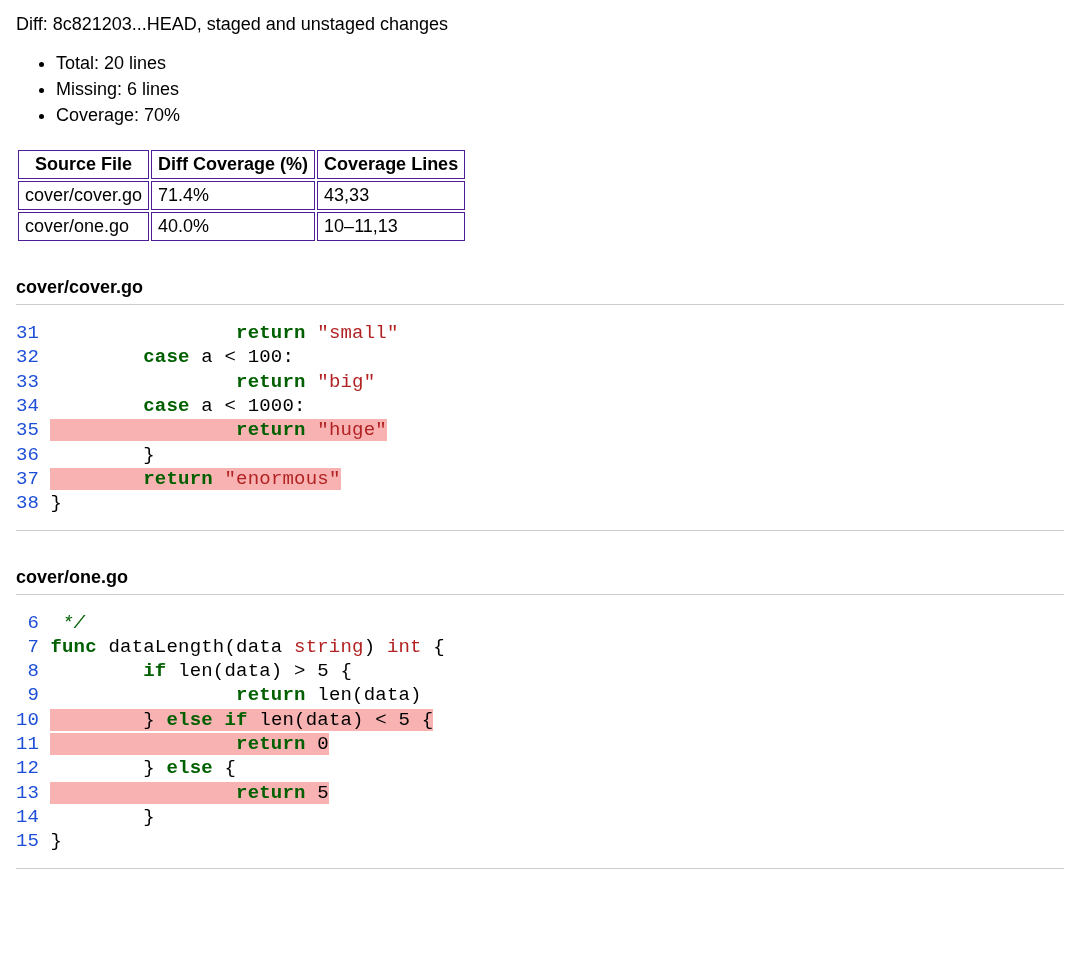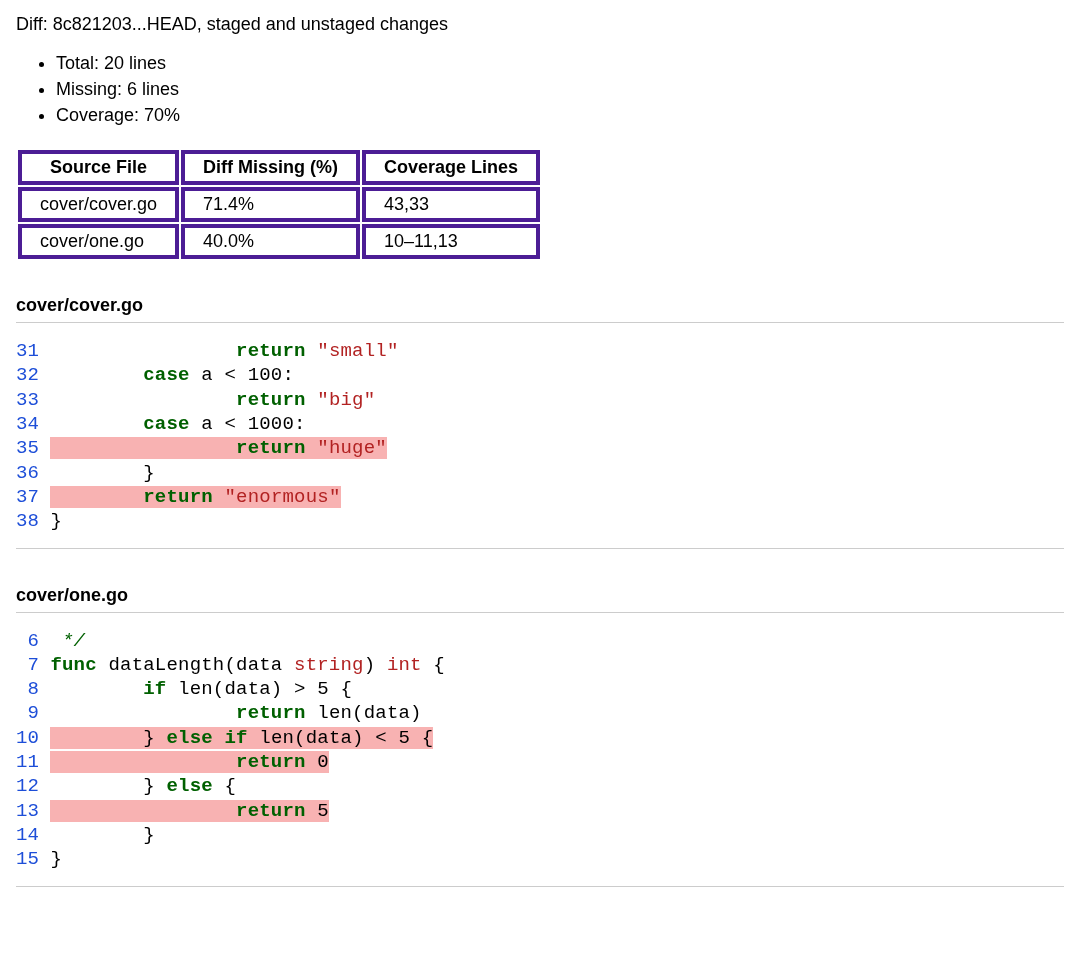--- a/index.html
+++ b/index.html
@@ -15,22 +15,22 @@
   .header-line { margin: 0 0 18px 0; }
   ul.summary { margin: 0 0 22px 0; padding-left: 40px; }
   ul.summary li { margin: 5px 0; list-style: disc; }
   ul.summary b { font-weight: normal; }
   table.cov {
     border-collapse: separate;
     border-spacing: 2px;
     margin-bottom: 34px;
   }
   table.cov th, table.cov td {
-    border: 4px solid #4c1d95;
-    padding: 3px 18px;
+    border: 1px solid #4c1d95;
+    padding: 3px 6px;
     text-align: left;
     font-size: 18px;
   }
   table.cov th { font-weight: bold; text-align: center; }
   .file-section { margin-bottom: 36px; }
   .file-heading {
     font-weight: bold;
     font-size: 18px;
     padding-bottom: 6px;
     border-bottom: 1px solid #ccc;
@@ -60,21 +60,21 @@
 <ul class="summary">
   <li><b>Total</b>: <span>20 lines</span></li>
   <li><b>Missing</b>: <span>6 lines</span></li>
   <li><b>Coverage</b>: <span>70%</span></li>
 </ul>
 
 <table class="cov">
   <tbody>
       <tr>
     <th>Source File</th>
-    <th>Diff Missing (%)</th>
+    <th>Diff Coverage (%)</th>
     <th>Coverage Lines</th>
   </tr>
   <tr>
     <td>cover/cover.go</td>
     <td>71.4%</td>
     <td>43,33</td>
   </tr>
   <tr>
     <td>cover/one.go</td>
     <td>40.0%</td>

